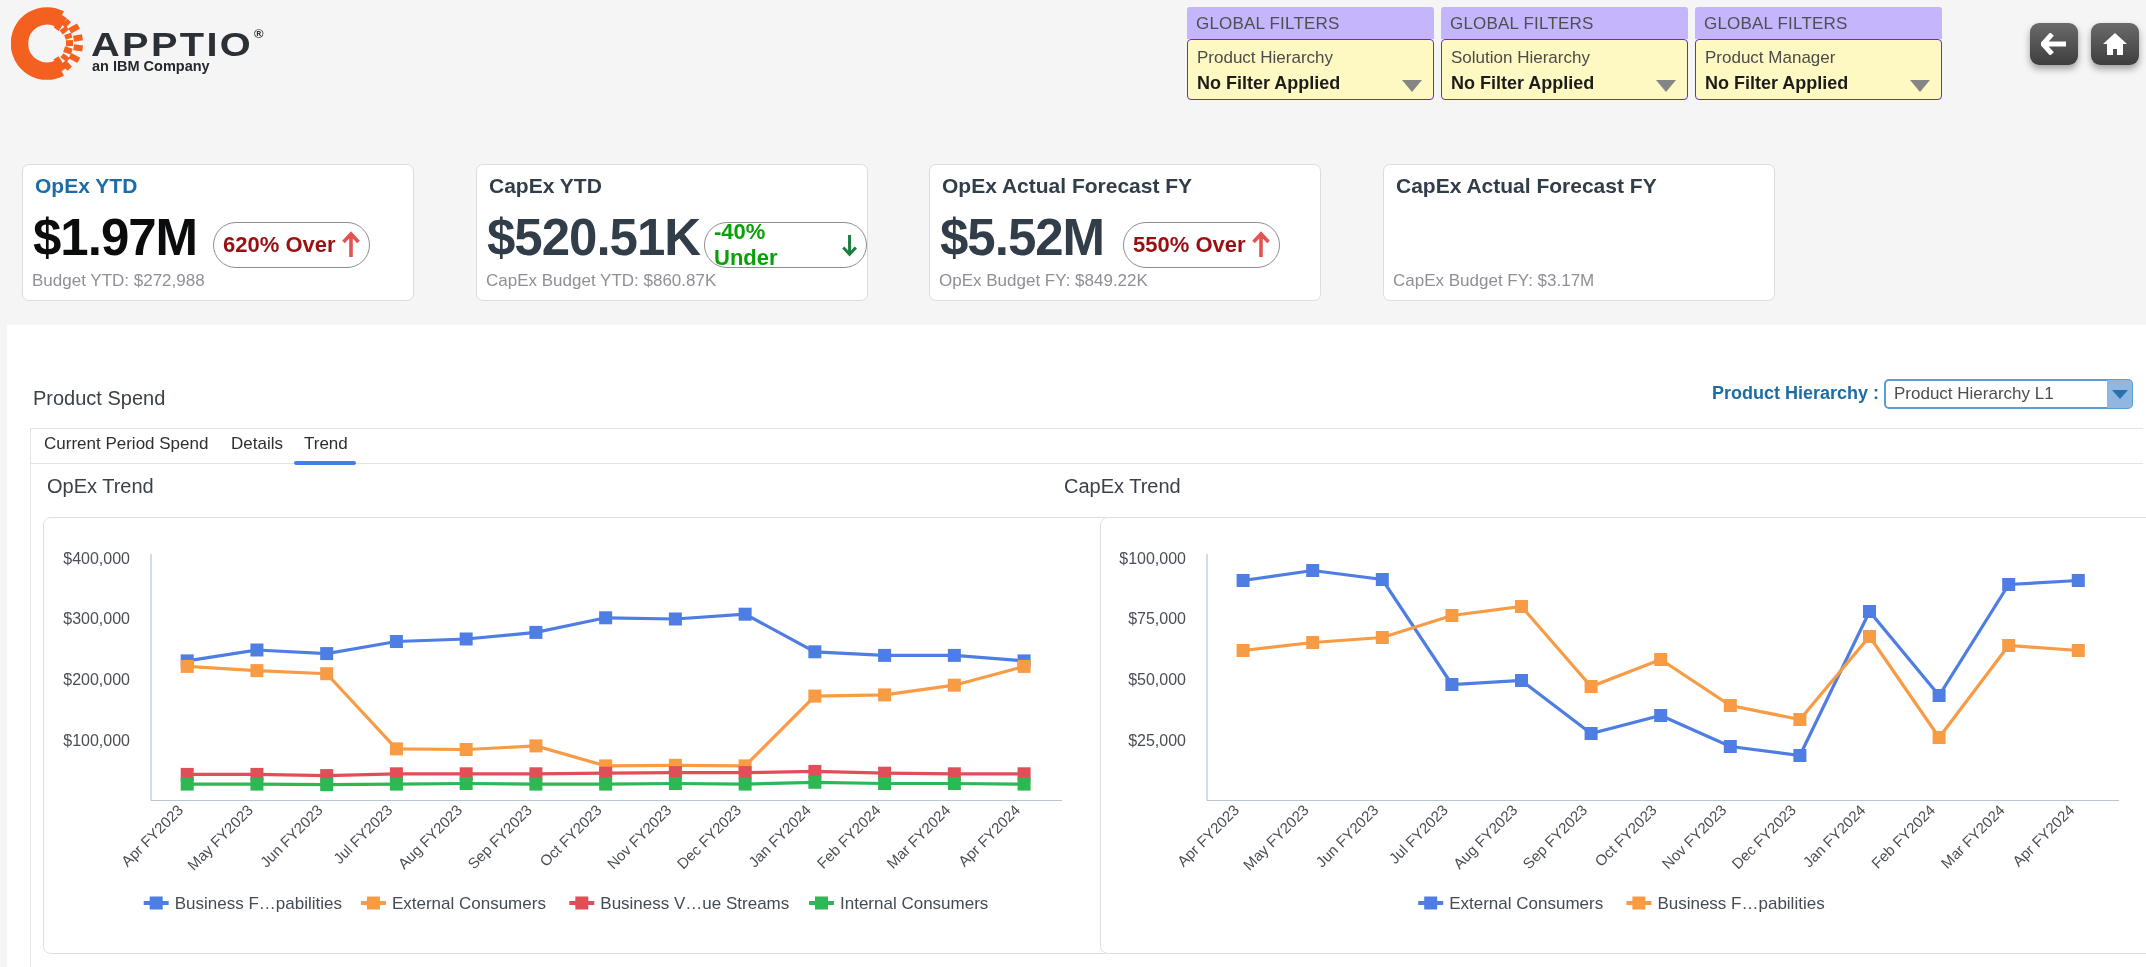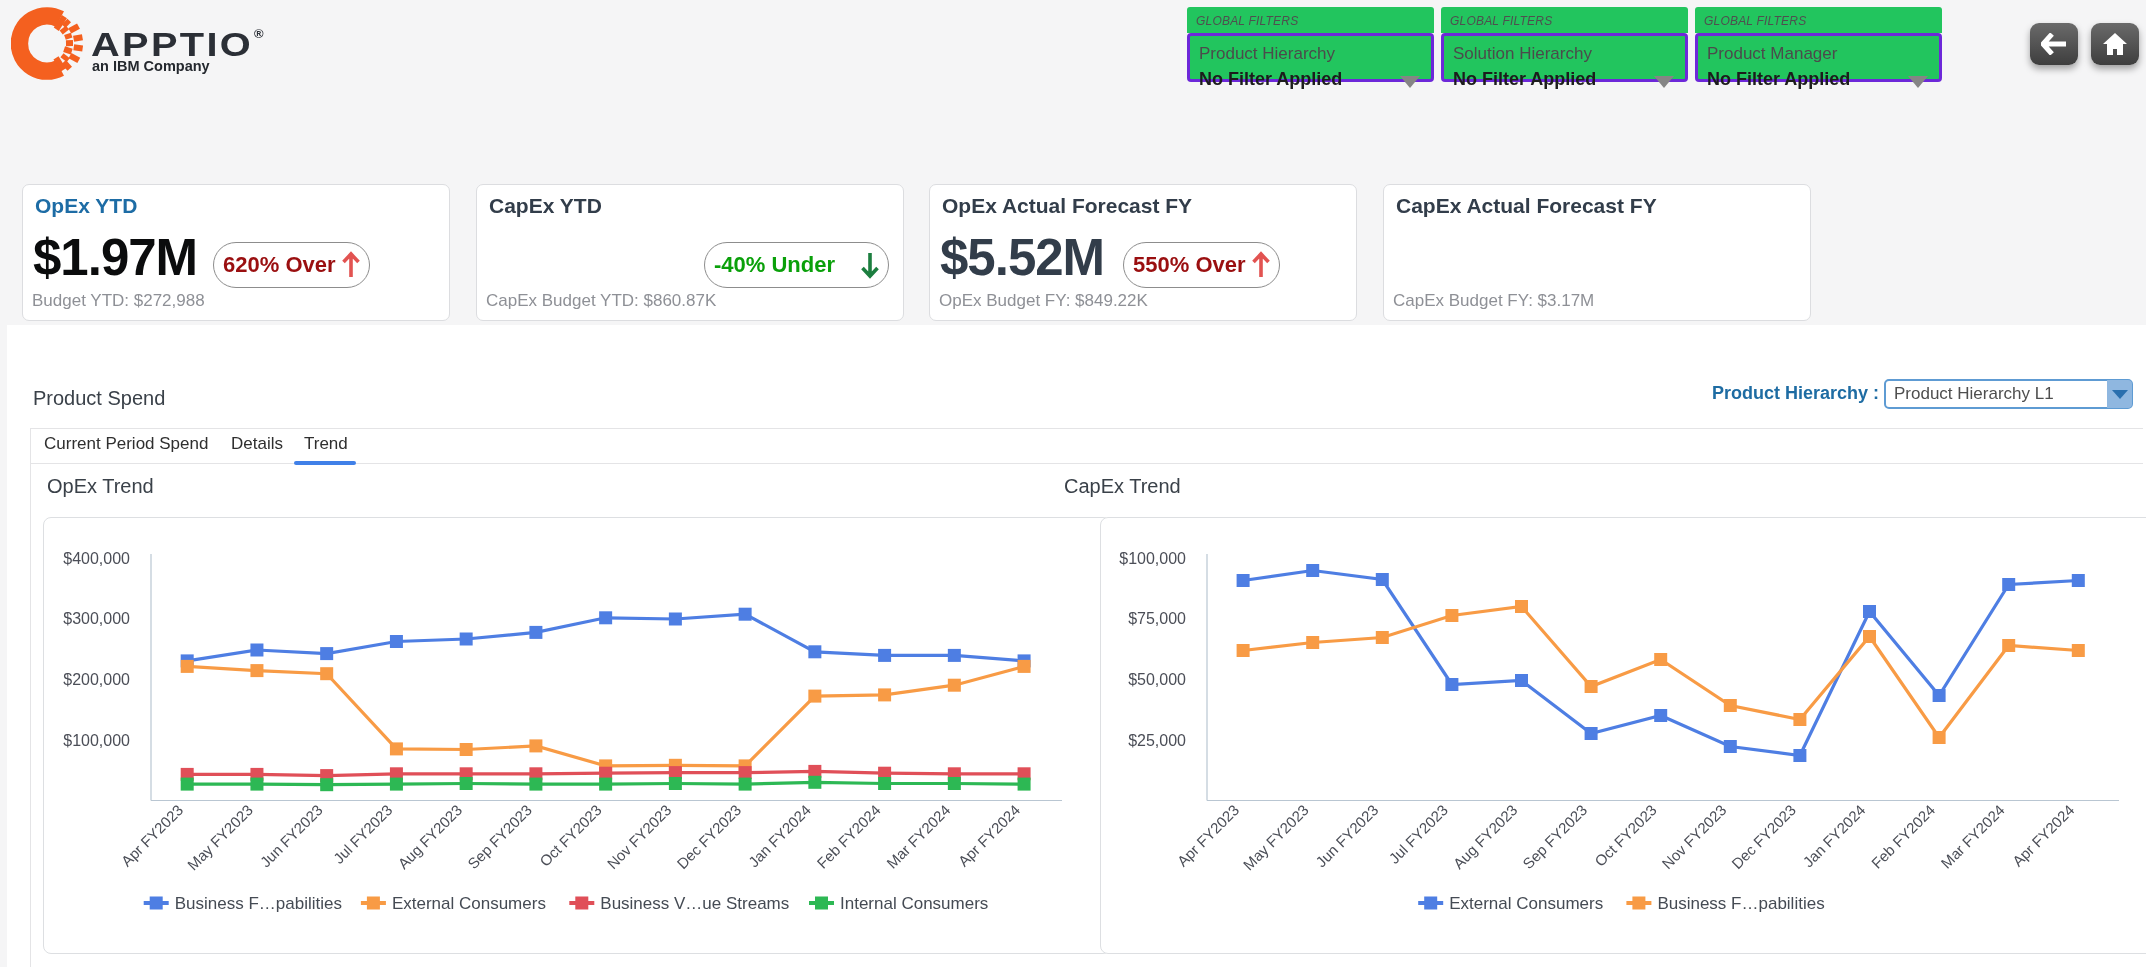--- a/index.html
+++ b/index.html
@@ -2,29 +2,29 @@
 <html><head>
 <meta charset="utf-8">
 <style>
 * { margin:0; padding:0; box-sizing:border-box; }
 html,body { width:2146px; height:967px; background:#fff; font-family:"Liberation Sans", sans-serif; overflow:hidden; }
 .abs { position:absolute; }
 #top { position:absolute; left:0; top:0; width:2146px; height:325px; background:#f5f5f6; }
 #leftstrip { position:absolute; left:0; top:325px; width:7px; height:642px; background:#f5f5f6; }
 
 .gf { position:absolute; top:7px; width:247px; }
-.gf .hd { background:#22c55e; color:#4f4f4f; letter-spacing:.2px; padding:7px 9px 5px; font-size:12px; border-radius:3px 3px 0 0;font-style:italic; }
-.gf .bx { background:#22c55e; border:3px solid #6d28d9; border-radius:4px; height:49px; padding:8px 9px 0; position:relative; }
+.gf .hd { background:#c4b5fd; color:#4f4f4f; letter-spacing:.2px; padding:7px 9px 5px; font-size:17px; border-radius:3px 3px 0 0; }
+.gf .bx { background:#fef9c3; border:1px solid #6d28d9; border-radius:4px; height:61px; padding:8px 9px 0; position:relative; }
 .gf .l1 { font-size:17px; color:#4b4b4b; }
 .gf .l2 { font-size:18px; font-weight:bold; color:#1c1c1c; margin-top:5px; }
 .gf .tri { position:absolute; right:11px; top:40px; width:0; height:0; border-left:10px solid transparent; border-right:10px solid transparent; border-top:12px solid #858585; }
 
 .nbtn { position:absolute; top:23px; width:48px; height:42px; border-radius:9px; background:linear-gradient(#6a6a6a,#3e3e3e); box-shadow:0 4px 7px rgba(0,0,0,.35); display:flex; align-items:center; justify-content:center; }
 
-.card { position:absolute; top:184px; height:137px; width:428px; background:#fff; border:1px solid #dcdde0; border-radius:7px; }
+.card { position:absolute; top:164px; height:137px; width:392px; background:#fff; border:1px solid #dcdde0; border-radius:7px; }
 .card .ttl { position:absolute; left:12px; top:9px; font-size:21px; font-weight:bold; color:#323d4a; }
 .card .ttl.blue { color:#1d6ca5; }
 .card .val { position:absolute; left:10px; top:43px; font-size:51px; font-weight:bold; color:#323d4a; letter-spacing:-1px;}
 .card .val.k1 { color:#0b0c0d; }
 .card .sub { position:absolute; left:9px; top:106px; font-size:17px; color:#8e9096; }
 .pill { position:absolute; top:57px; height:46px; border:1px solid #8d8d8d; border-radius:23px; background:#fff; display:flex; align-items:center; padding:0 9px 0 9px; }
 .pill .pt { font-size:22px; font-weight:bold; }
 .pill .red { color:#9a0f10; }
 .pill .green { color:#0aa00a; }
 
@@ -103,20 +103,21 @@
   <div class="pill" style="left:190px;">
       <span class="pt red">620% Over</span>
     <svg width="18" height="28" viewBox="0 0 18 28" style="margin-left:6px">
         <path d="M9 26 L9 4 M1.5 11 L9 3 L16.5 11" stroke="#e25351" stroke-width="3.6" fill="none"></path>
       </svg>
   </div>
   <div class="sub">Budget YTD: $272,988</div>
 </div>
 <div class="card" style="left:476px;">
   <div class="ttl">CapEx YTD</div>
+  <div class="val">$520.51K</div>
   <div class="pill" style="left:227px;gap:20px;">
       <span class="pt green">-40% Under</span>
     <svg width="18" height="28" viewBox="0 0 18 28" style="margin-left:6px">
         <path d="M9 2 L9 24 M1.5 17 L9 25 L16.5 17" stroke="#1c7e3f" stroke-width="3.6" fill="none"></path>
       </svg>
   </div>
   <div class="sub">CapEx Budget YTD: $860.87K</div>
 </div>
 <div class="card" style="left:929px;">
   <div class="ttl">OpEx Actual Forecast FY</div>

